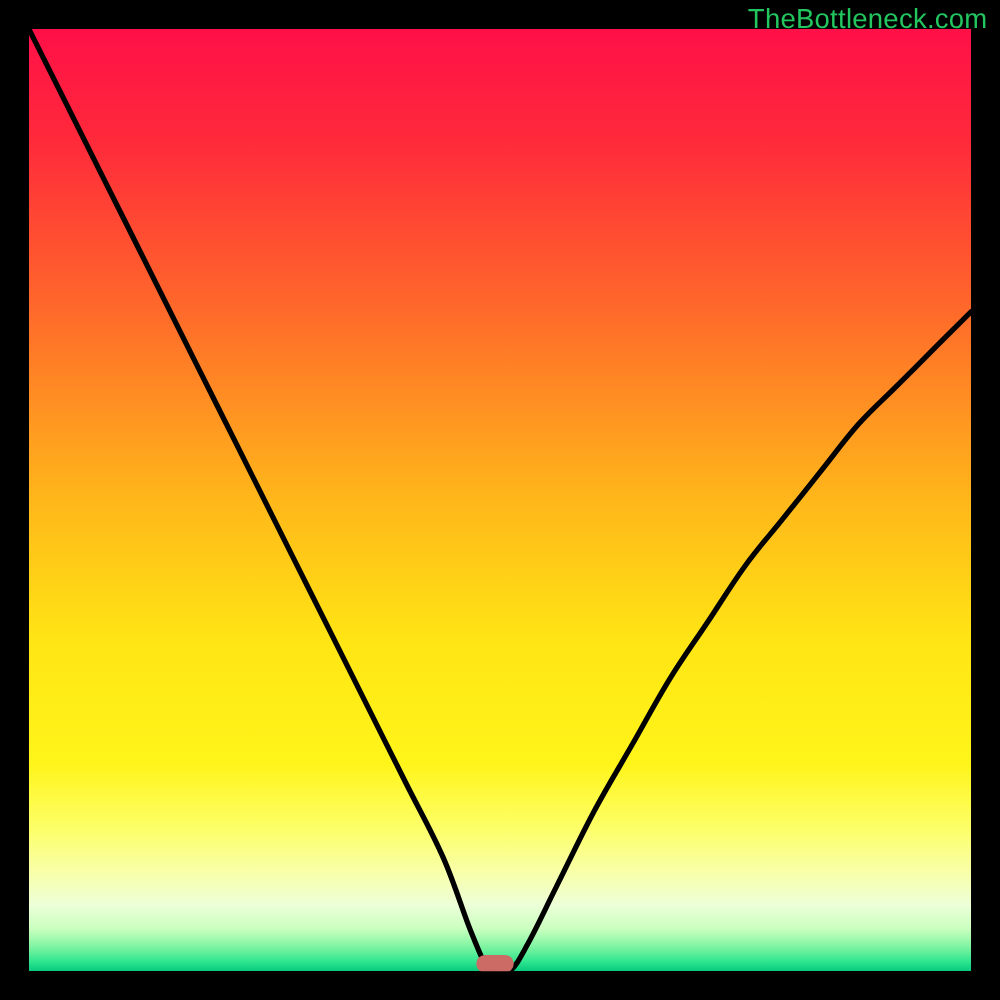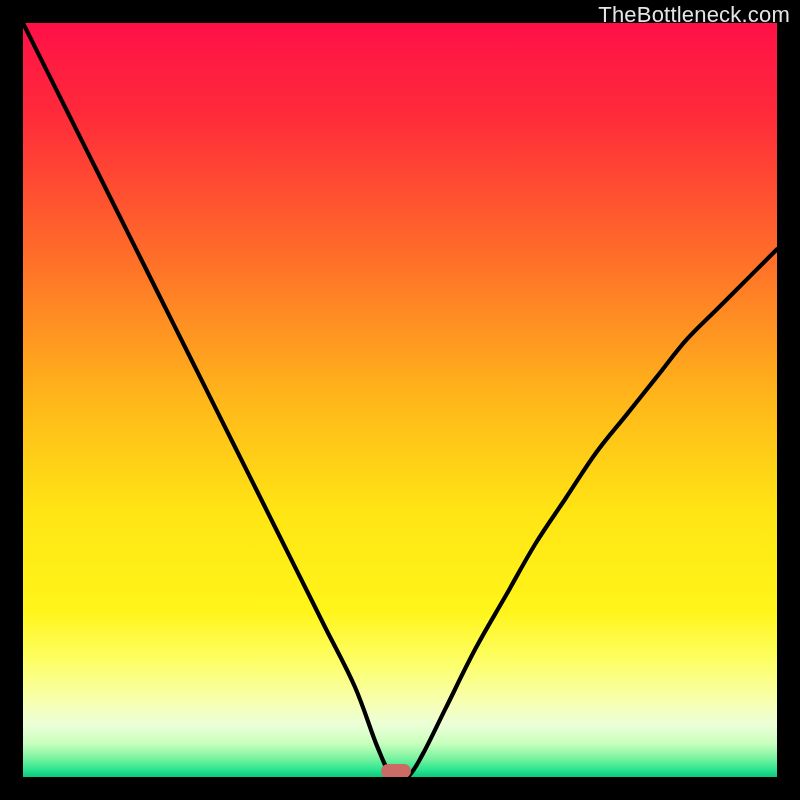--- a/index.html
+++ b/index.html
@@ -35,21 +35,21 @@
   }
   .marker {
     position: absolute;
     background: #cc6a66;
     border-radius: 999px;
   }
   .attribution {
     position: absolute;
     top: 2px;
     right: 10px;
-    color: #e5e5e5;
+    color: #22c55e;
     font-size: 22px;
     font-weight: 500;
     letter-spacing: 0.2px;
   }
 </style>
 </head>
 <body>
 
 <div class="frame">
 

